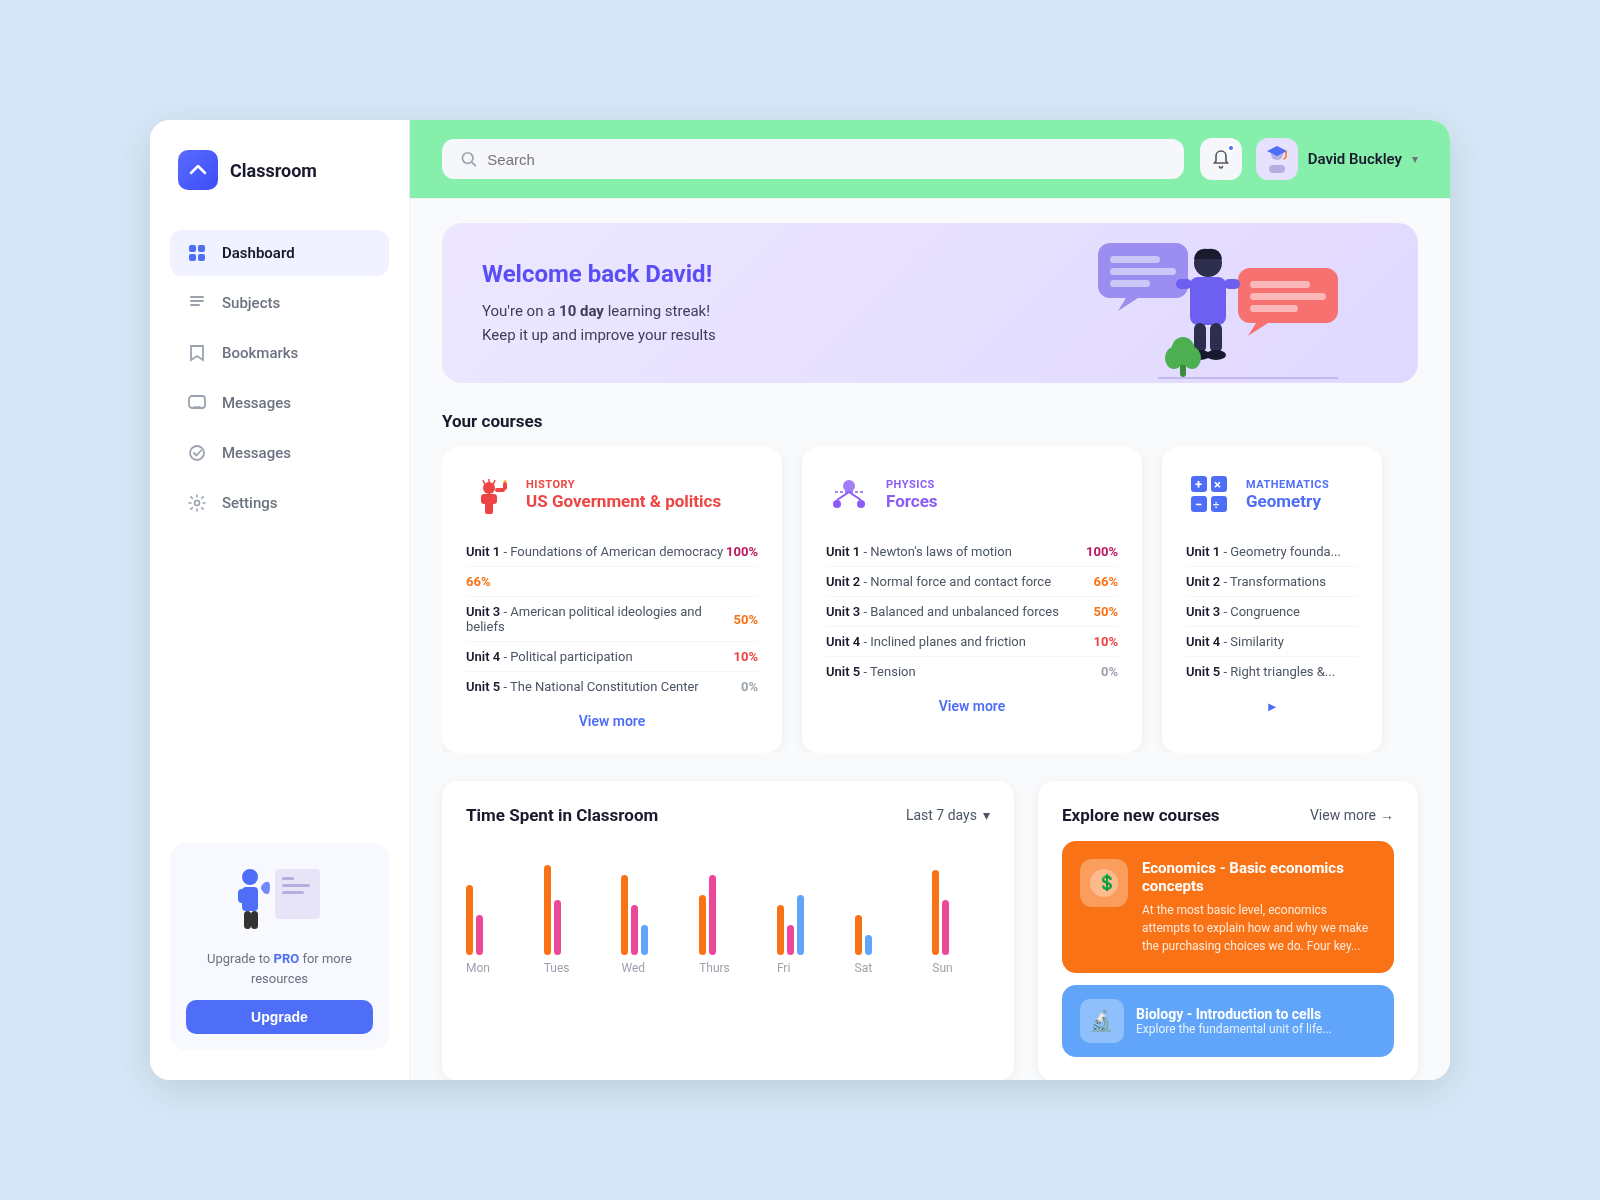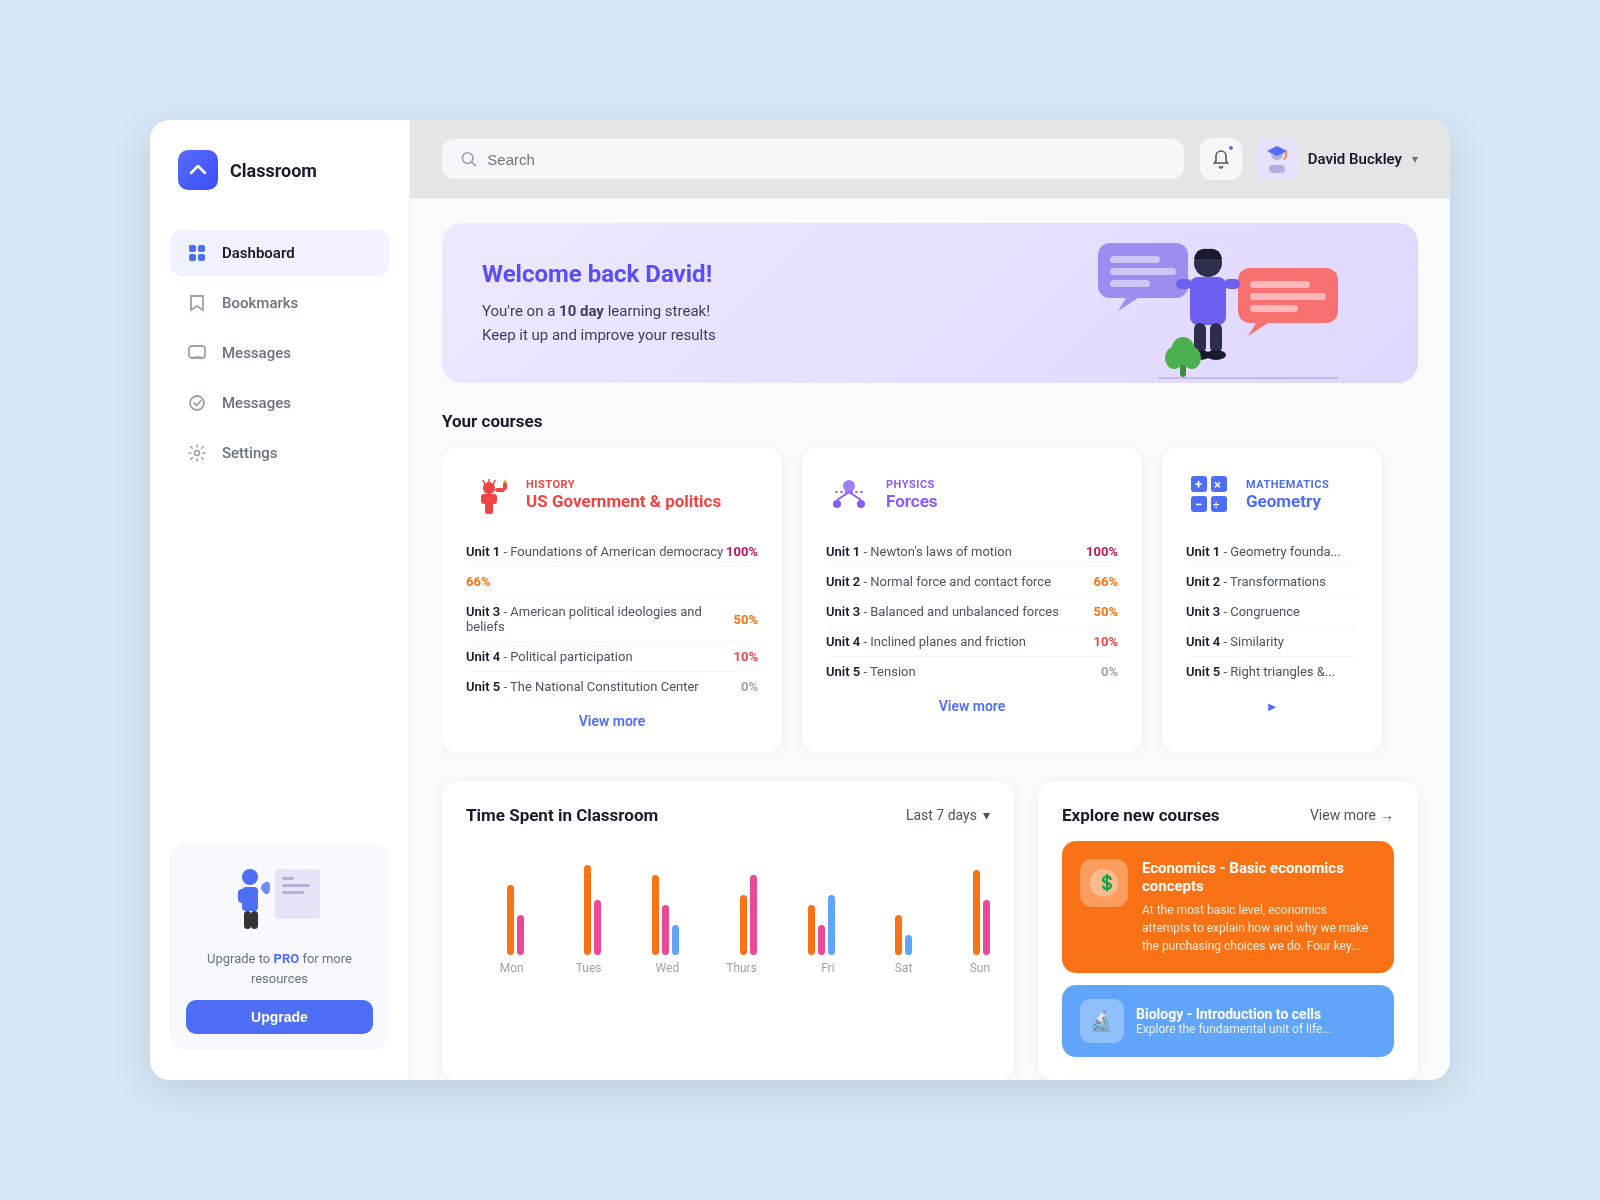--- a/index.html
+++ b/index.html
@@ -125,21 +125,21 @@
     
     .main-content {
       flex: 1;
       display: flex;
       flex-direction: column;
       background: #f8fafc;
       overflow: hidden;
     }
     
     .header {
-      background: #e5e5e5;
+      background: #86efac;
       padding: 18px 32px;
       display: flex;
       align-items: center;
       gap: 16px;
       border-bottom: 1px solid #f0f0f0;
     }
     .search-bar {
       flex: 1;
       display: flex;
       align-items: center;
@@ -348,21 +348,21 @@
       display: flex;
       align-items: flex-end;
       gap: 20px;
       height: 130px;
       padding-top: 10px;
     }
     .chart-col {
       flex: 1;
       display: flex;
       flex-direction: column;
-      align-items: flex-end;
+      align-items: flex-start;
       gap: 6px;
       height: 100%;
       justify-content: flex-end;
     }
     .chart-bars {
       display: flex;
       gap: 3px;
       align-items: flex-end;
       height: 100px;
     }
@@ -454,20 +454,30 @@
       <div class="nav-item active">
         <span class="nav-icon">
           <svg width="18" height="18" viewBox="0 0 18 18" fill="none">
             <rect x="1" y="1" width="7" height="7" rx="2" fill="#4f6ef7"></rect>
             <rect x="10" y="1" width="7" height="7" rx="2" fill="#4f6ef7"></rect>
             <rect x="1" y="10" width="7" height="7" rx="2" fill="#4f6ef7"></rect>
             <rect x="10" y="10" width="7" height="7" rx="2" fill="#4f6ef7"></rect>
           </svg>
         </span>
         <span>Dashboard</span>
+      </div>
+      <div class="nav-item">
+        <span class="nav-icon">
+          <svg width="18" height="18" viewBox="0 0 18 18" fill="none">
+            <rect x="2" y="2" width="14" height="2" rx="1" fill="#9ca3af"></rect>
+            <rect x="2" y="6" width="14" height="2" rx="1" fill="#9ca3af"></rect>
+            <rect x="2" y="10" width="10" height="2" rx="1" fill="#9ca3af"></rect>
+          </svg>
+        </span>
+        <span>Subjects</span>
       </div>
       <div class="nav-item">
         <span class="nav-icon">
           <svg width="16" height="18" viewBox="0 0 16 18" fill="none">
             <path d="M2 2H14V16L8 12L2 16V2Z" stroke="#9ca3af" stroke-width="1.8" fill="none"></path>
           </svg>
         </span>
         <span>Bookmarks</span>
       </div>
       <div class="nav-item">

